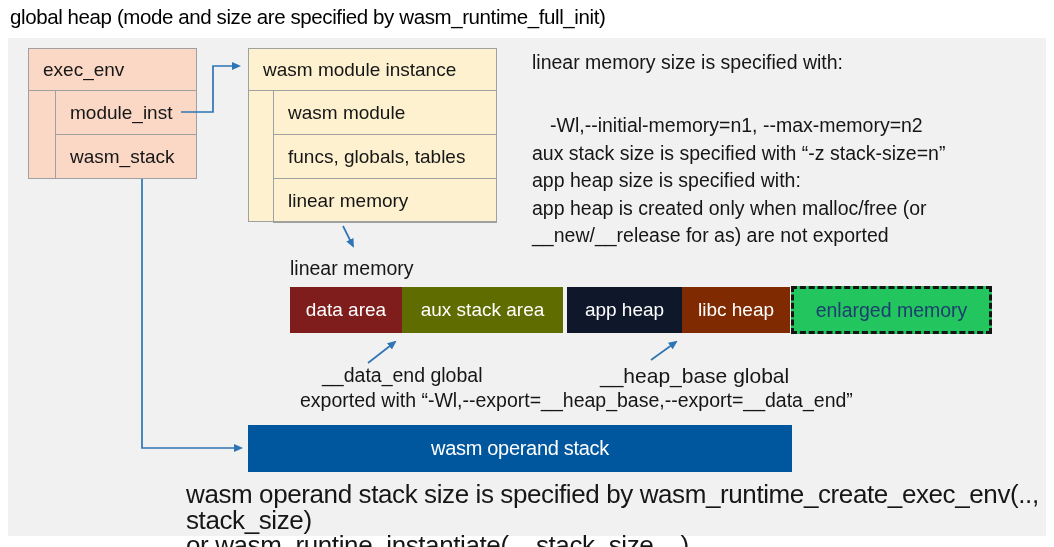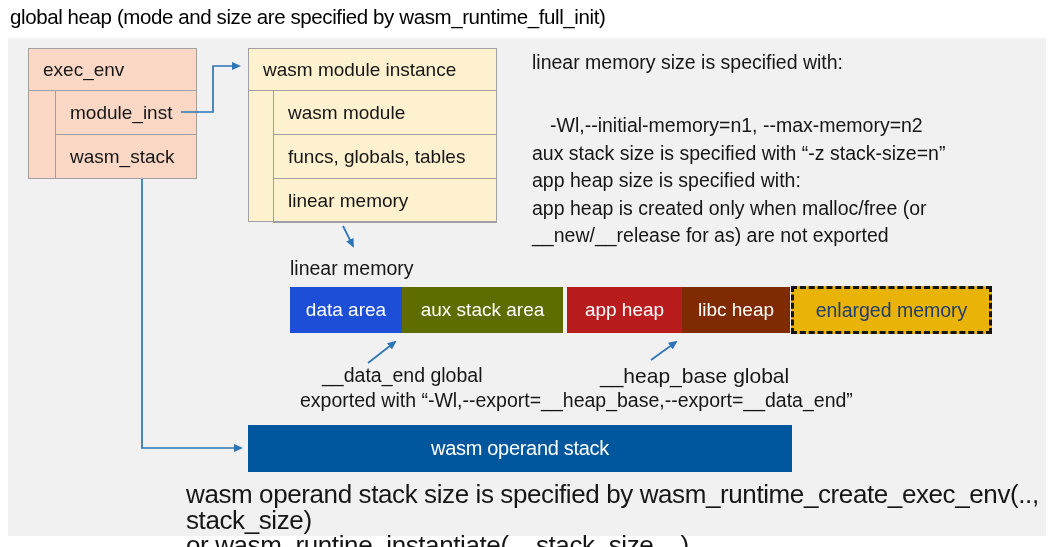--- a/index.html
+++ b/index.html
@@ -68,25 +68,25 @@
 <div class="abs" id="memory-note">
   <div>linear memory size is specified with:</div>
   <div class="indent">-Wl,--initial-memory=n1, --max-memory=n2</div>
   <div>aux stack size is specified with “-z stack-size=n”</div>
   <div>app heap size is specified with:</div>
   <div>app heap is created only when malloc/free (or</div>
   <div>__new/__release for as) are not exported</div>
 </div>
 
 <div class="abs" id="lm-label">linear memory</div>
-<div class="abs seg" id="seg-0" style="background-color: #1d4ed8; color: rgb(255, 255, 255);">data area</div>
+<div class="abs seg" id="seg-0" style="background-color: #7f1d1d; color: rgb(255, 255, 255);">data area</div>
 <div class="abs seg" id="seg-1" style="background-color: rgb(95, 109, 0); color: rgb(255, 255, 255);">aux stack area</div>
-<div class="abs seg" id="seg-2" style="background-color: #b91c1c; color: rgb(255, 255, 255);">app heap</div>
+<div class="abs seg" id="seg-2" style="background-color: #0f172a; color: rgb(255, 255, 255);">app heap</div>
 <div class="abs seg" id="seg-3" style="background-color: rgb(127, 42, 0); color: rgb(255, 255, 255);">libc heap</div>
-<div class="abs seg" id="seg-4" style="background-color: #eab308; color: rgb(29, 62, 111);">enlarged memory</div>
+<div class="abs seg" id="seg-4" style="background-color: #22c55e; color: rgb(29, 62, 111);">enlarged memory</div>
 
 <div class="abs" id="data-end-label">__data_end global</div>
 <div class="abs" id="heap-base-label">__heap_base global</div>
 <div class="abs" id="export-note">exported with “-Wl,--export=__heap_base,--export=__data_end”</div>
 
 <div class="abs" id="operand-stack" style="background-color: rgb(0, 87, 158);">wasm operand stack</div>
 <div class="abs" id="stack-note">
   <div>wasm operand stack size is specified by wasm_runtime_create_exec_env(.., stack_size)</div>
   <div>or wasm_runtine_instantiate(.., stack_size, ..)</div>
 </div>

